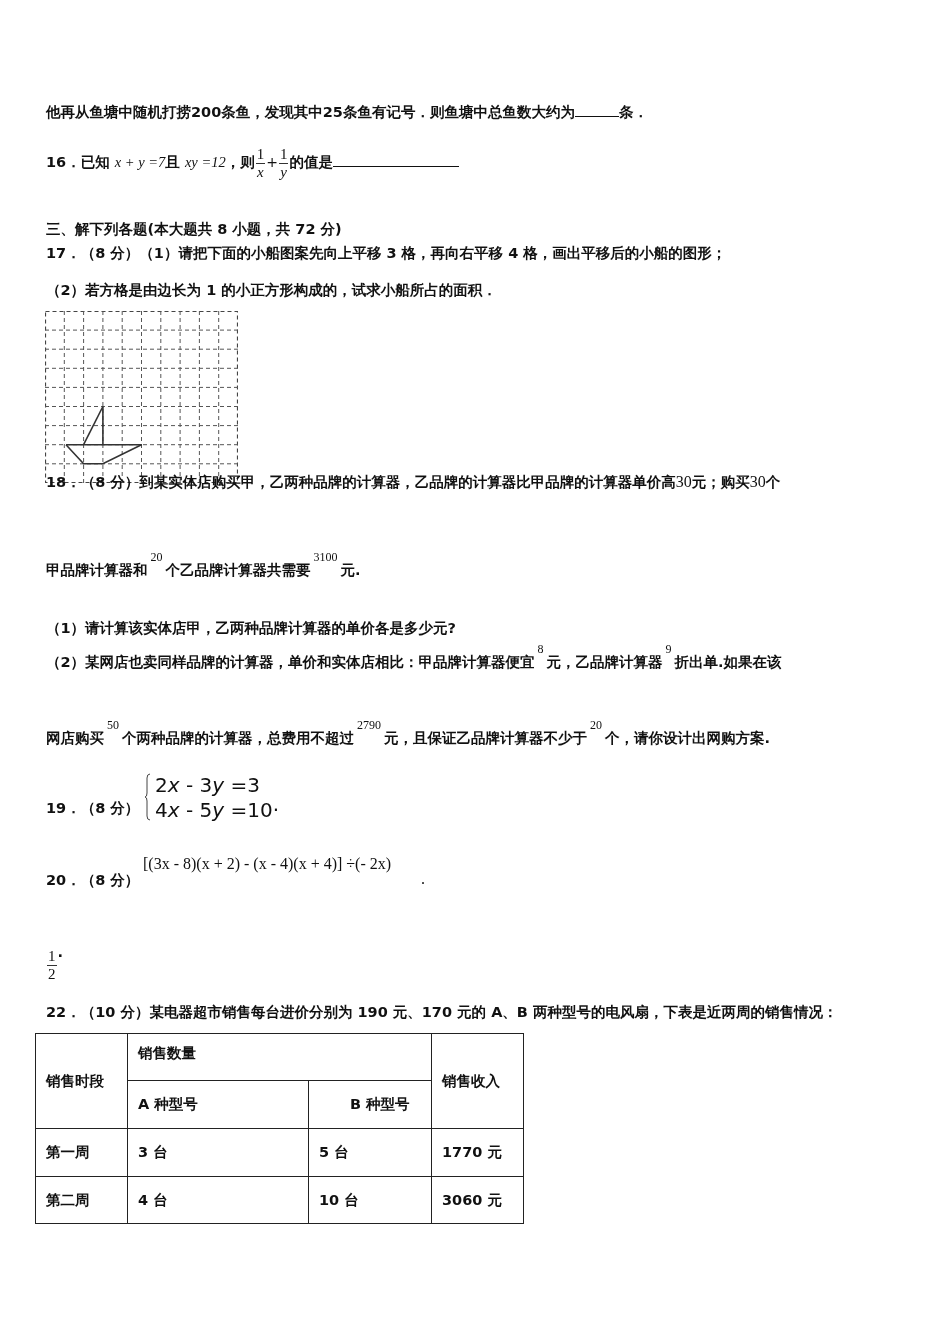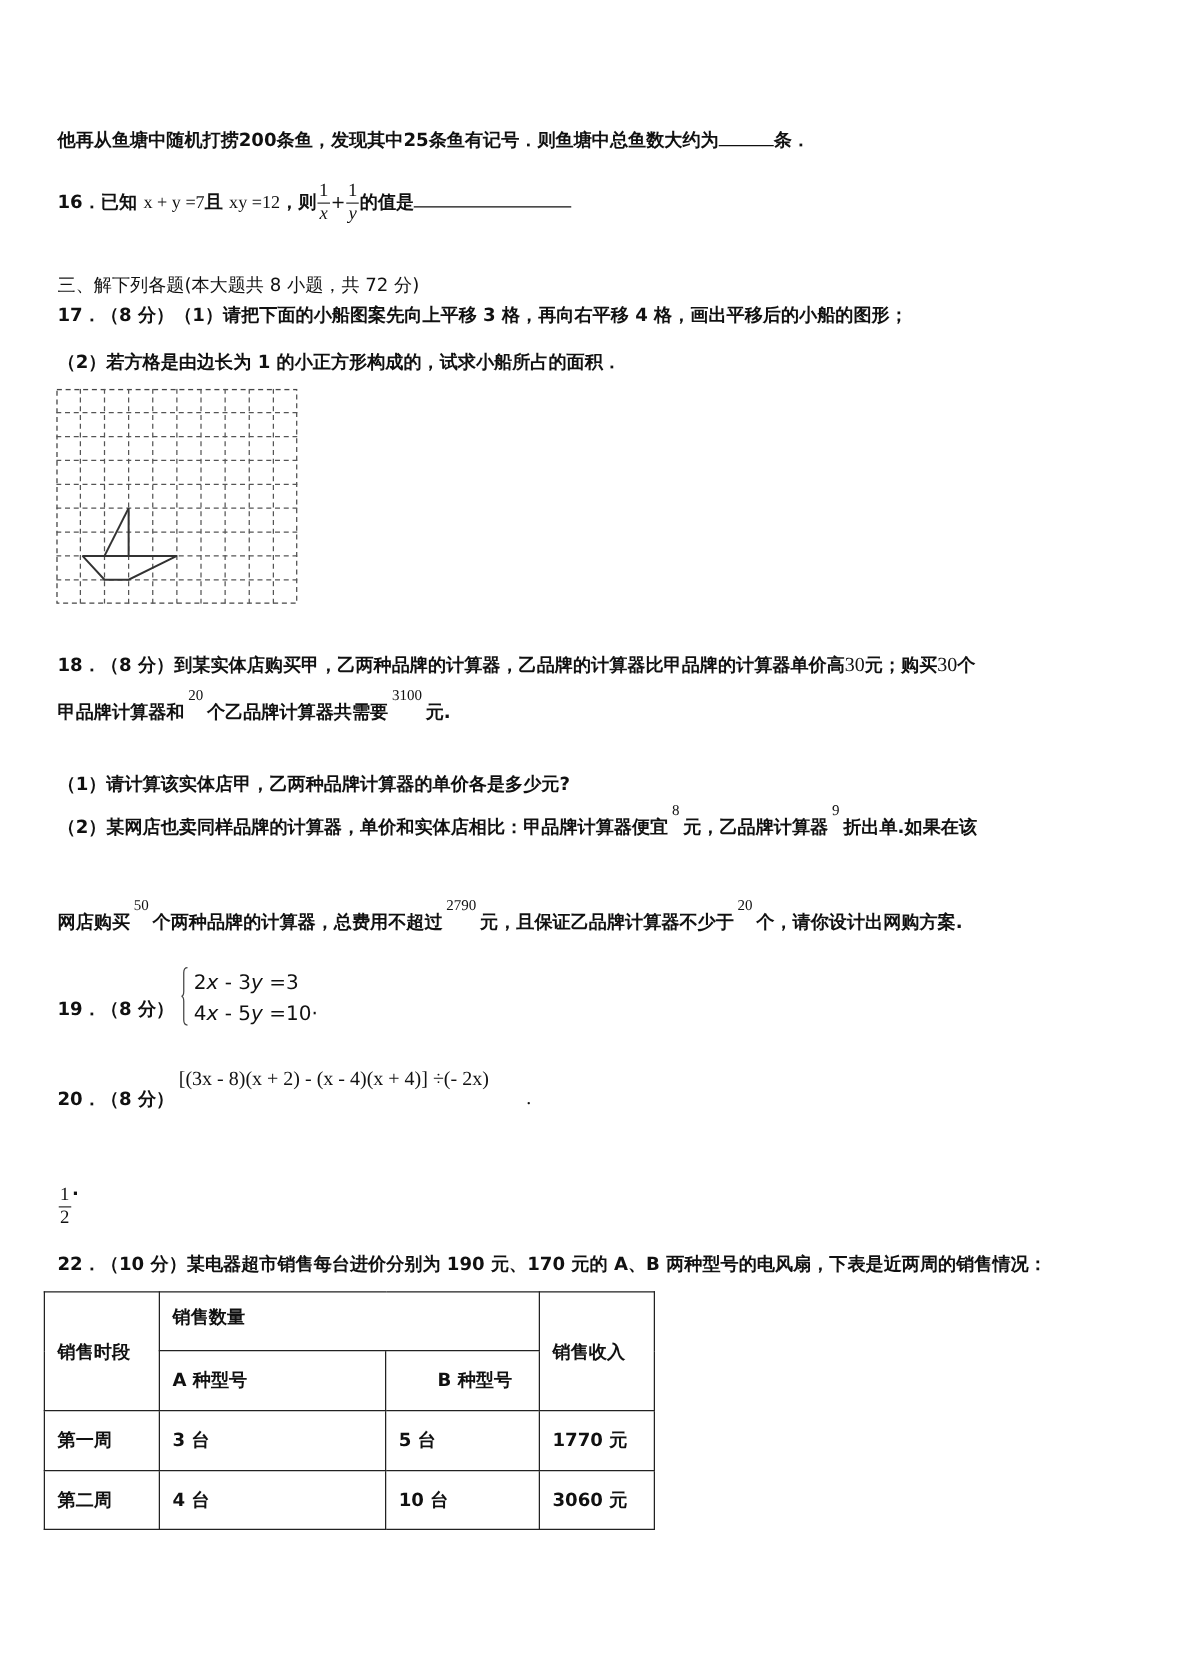--- a/index.html
+++ b/index.html
@@ -1,30 +1,30 @@
 <!DOCTYPE html>
 <html><head>
 <meta charset="utf-8">
 <style>
   html, body { margin: 0; padding: 0; background: #ffffff; }
   body { width: 950px; height: 1344px; position: relative; overflow: hidden;
          font-family: "DejaVu Sans", "Liberation Sans", sans-serif; color: #111; }
   .line { position: absolute; left: 46px; font-size: 14.5px; font-weight: bold; white-space: nowrap; line-height: 20px; }
   .m { font-family: "Liberation Serif", "DejaVu Serif", serif; font-weight: normal; }
-  .mi { font-family: "Liberation Serif", "DejaVu Serif", serif; font-weight: normal; text-align: right; }
+  .mi { font-family: "Liberation Serif", "DejaVu Serif", serif; font-style: italic; font-weight: normal; text-align: right; }
   .blank { display: inline-block; border-bottom: 1px solid #111; vertical-align: baseline; height: 14px; }
   .sup { position: relative; top: -14px; font-family: "Liberation Serif", "DejaVu Serif", serif; font-weight: normal; font-size: 12px; margin: 0 3px; }
   .frac { display: inline-flex; flex-direction: column; align-items: center; vertical-align: middle; font-family: "Liberation Serif", "DejaVu Serif", serif; font-weight: normal; font-size: 15px; line-height: 17px; margin: 0 1px; }
   .frac .num { border-bottom: 1px solid #333; padding: 0 1px; }
   .frac .den { font-style: italic; }
   .plus { font-weight: normal; font-size: 14px; }
   .grid-box { position: absolute; left: 45px; top: 311px; width: 193px; height: 172px; }
   table.sales { position: absolute; left: 35px; top: 1033px; border-collapse: collapse; font-size: 14.5px; font-weight: bold; }
   table.sales td { border: 1.5px solid #222; padding: 0 0 0 10px; vertical-align: middle; }
-  .sys { display: inline-block; position: relative; vertical-align: middle; padding-left: 10px; font-family: "DejaVu Sans", sans-serif; font-weight: normal; font-size: 16px; line-height: 25px; }
+  .sys { display: inline-block; position: relative; vertical-align: middle; padding-left: 10px; font-family: "DejaVu Sans", sans-serif; font-weight: normal; font-size: 20px; line-height: 25px; }
   .sys .brace { position: absolute; left: 0; top: 0; width: 6px; height: 48px; }
   .sys i { font-style: italic; }
   .expr { font-family: "Liberation Serif", "DejaVu Serif", serif; font-weight: normal; font-size: 16px; }
 </style>
 </head>
 <body>
 
 <div class="line" style="top:102px;">
   <span>他再从鱼塘中随机打捞</span><span>200</span><span>条鱼，发现其中</span><span>25</span><span>条鱼有记号．则鱼塘中总鱼数大约为</span><span class="blank" style="width:44px;"></span><span>条．</span>
 </div>
@@ -34,21 +34,21 @@
   <span class="mi">x + y =7</span><span>且</span>
   <span class="mi">xy =12</span><span>，则</span><span class="frac">
       <span class="num">1</span>
       <span class="den">x</span>
     </span><span class="plus">+</span><span class="frac">
       <span class="num">1</span>
       <span class="den">y</span>
     </span><span>的值是</span><span class="blank" style="width:126px;"></span>
 </div>
 
-<div class="line" style="top:219px; font-weight:normal; font-family:'DejaVu Sans', sans-serif;">三、解下列各题(本大题共 8 小题，共 72 分)</div>
+<div class="line" style="top:219px; font-weight:bold; font-family:'DejaVu Sans', sans-serif;">三、解下列各题(本大题共 8 小题，共 72 分)</div>
 
 <div class="line" style="top:243px;">17．（8 分）（1）请把下面的小船图案先向上平移 3 格，再向右平移 4 格，画出平移后的小船的图形；</div>
 <div class="line" style="top:280px; left:46px;">（2）若方格是由边长为 1 的小正方形构成的，试求小船所占的面积．</div>
 
 <div class="grid-box">
   <svg width="193" height="172" viewBox="0 0 193 172">
     <rect x="0.5" y="0.5" width="192" height="171" fill="none" stroke="#444" stroke-width="1.2" stroke-dasharray="4,3"></rect>
     <g stroke="#555" stroke-width="1" stroke-dasharray="4,3">
       <line x1="19.3" y1="0" x2="19.3" y2="172"></line>
       <line x1="38.6" y1="0" x2="38.6" y2="172"></line>
@@ -70,21 +70,21 @@
     </g>
     <g stroke="#333" stroke-width="1.6" fill="none">
       <line x1="21" y1="133.7" x2="96.5" y2="133.7"></line>
       <line x1="57.9" y1="95.5" x2="57.9" y2="133.7"></line>
       <line x1="38.6" y1="133.7" x2="57.9" y2="95.5"></line>
       <polyline points="21,133.7 38.6,152.8 57.9,152.8 96.5,133.7"></polyline>
     </g>
   </svg>
 </div>
 
-<div class="line" style="top:523px;">
+<div class="line" style="top:472px;">
   <span>18．（8 分）到某实体店购买甲，乙两种品牌的计算器，乙品牌的计算器比甲品牌的计算器单价高</span><span class="m" style="font-size:16px;">30</span><span>元；购买</span><span class="m" style="font-size:16px;">30</span><span>个</span>
 </div>
 <div class="line" style="top:560px;">
   <span>甲品牌计算器和</span><span class="sup">20</span><span>个乙品牌计算器共需要</span><span class="sup">3100</span><span>元.</span>
 </div>
 <div class="line" style="top:618px;">（1）请计算该实体店甲，乙两种品牌计算器的单价各是多少元?</div>
 <div class="line" style="top:652px;">
   <span>（2）某网店也卖同样品牌的计算器，单价和实体店相比：甲品牌计算器便宜</span><span class="sup">8</span><span>元，乙品牌计算器</span><span class="sup">9</span><span>折出单.如果在该</span>
 </div>
 <div class="line" style="top:728px;">

